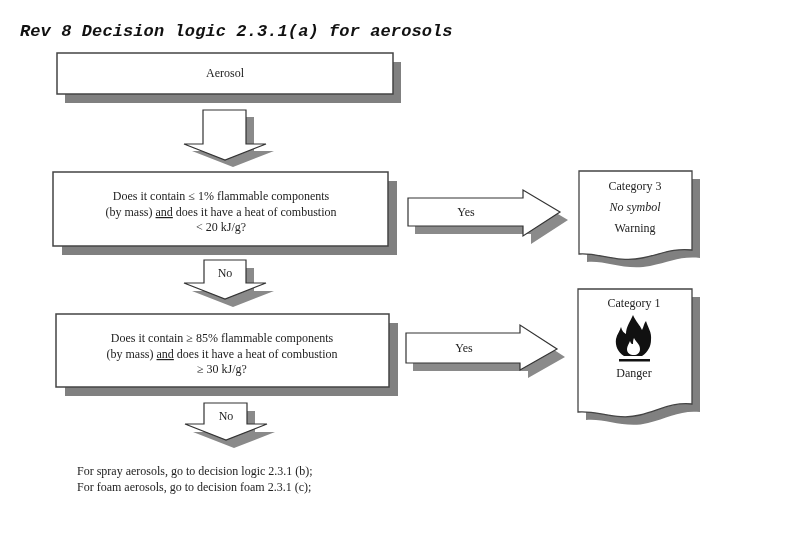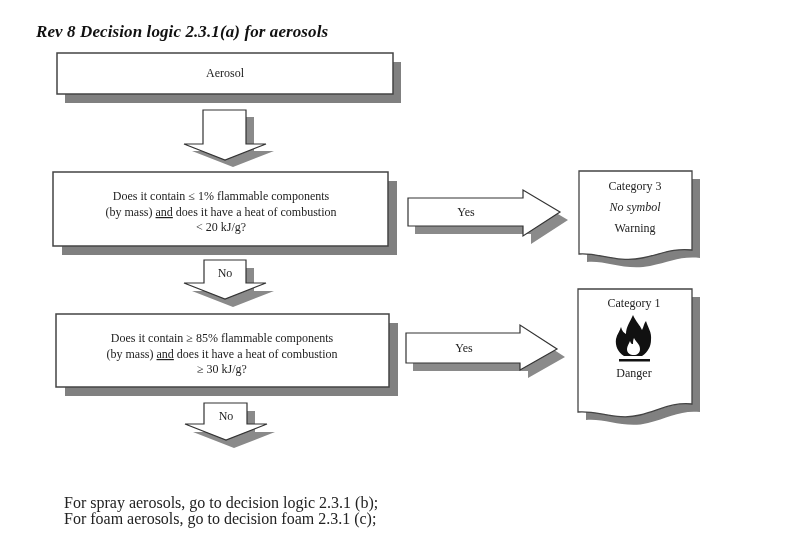--- a/index.html
+++ b/index.html
@@ -1,20 +1,20 @@
 <!DOCTYPE html>
 <html><head>
 <meta charset="utf-8">
 <style>
   html, body { margin: 0; padding: 0; background: #ffffff; }
   body { width: 800px; height: 540px; position: relative; overflow: hidden; font-family: "Liberation Serif", serif; color: #1f1f1f; }
-  .title { position: absolute; left: 36px; top: 22px; font-family: Liberation Serif, serif; font-weight: bold; font-style: italic; font-size: 17px; color: #111; letter-spacing: 0.1px; }
+  .title { position: absolute; left: 20px; top: 22px; font-family: Liberation Mono, monospace; font-weight: bold; font-style: italic; font-size: 17px; color: #111; letter-spacing: 0.1px; }
   svg.diagram { position: absolute; left: 0; top: 0; }
   .box-text { font-family: "Liberation Serif", serif; font-size: 12px; fill: #222; }
-  .footer { position: absolute; left: 64px; top: 463px; font-family: "Liberation Serif", serif; font-size: 16px; color: #222; line-height: 16px; margin-top: 32px; }
+  .footer { position: absolute; left: 77px; top: 463px; font-family: "Liberation Serif", serif; font-size: 12px; color: #222; line-height: 16px; }
 </style>
 </head>
 <body>
 
 <div class="title">Rev 8 Decision logic 2.3.1(a) for aerosols</div>
 
 <svg class="diagram" width="800" height="540" viewBox="0 0 800 540">
 
   <g>
     <rect x="65" y="62" width="336" height="41" fill="#808080"></rect>

